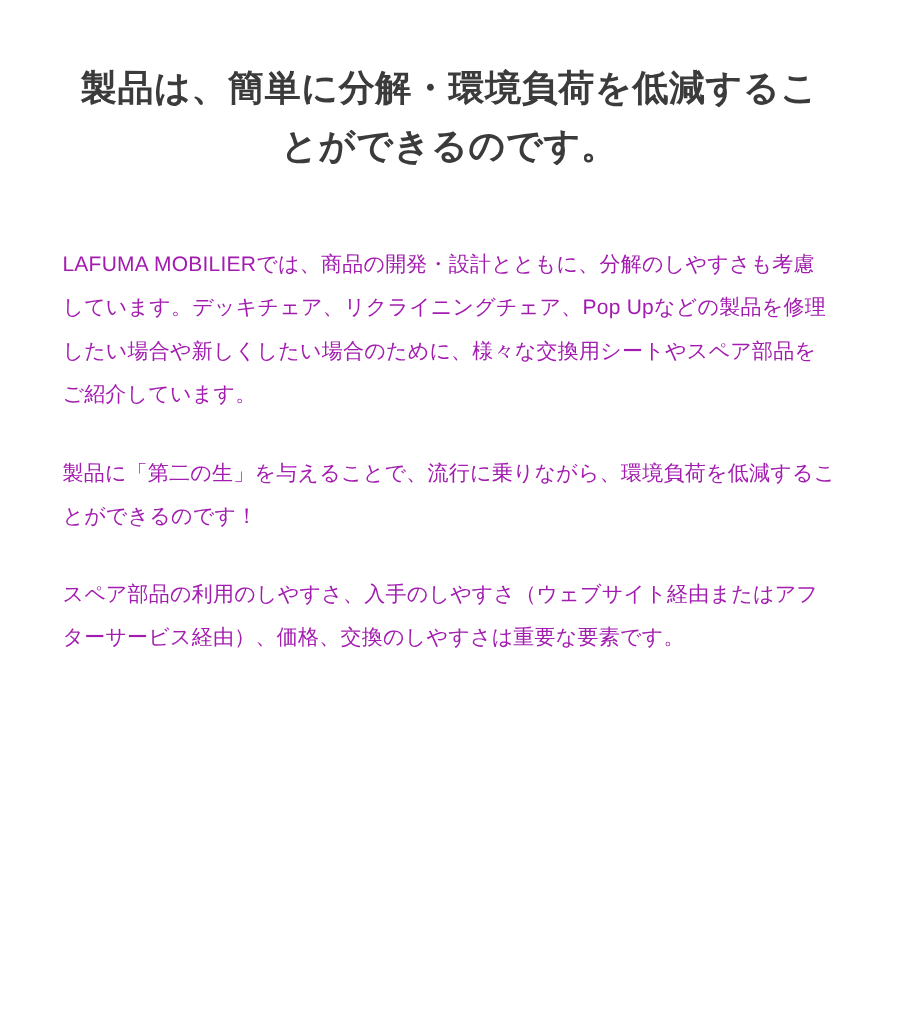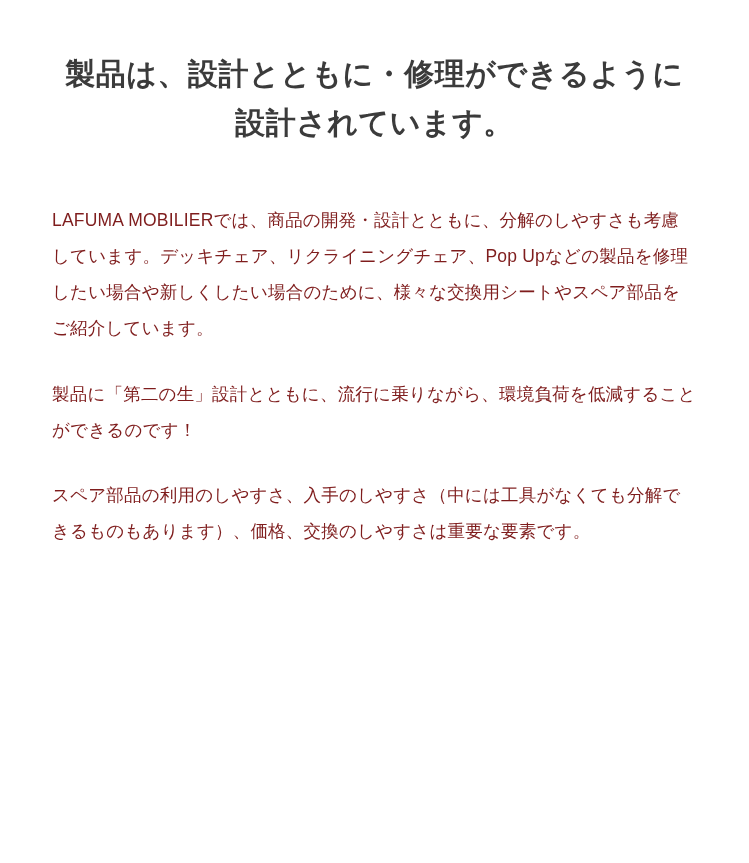--- a/index.html
+++ b/index.html
@@ -27,36 +27,36 @@
     font-weight: 700;
     color: #3b3b3b;
     text-align: center;
     letter-spacing: 0.5px;
     margin: 0 0 56px 0;
     padding: 0 4px;
   }
   .body-block {
     font-size: 17.5px;
     line-height: 2.05;
-    color: #7f1d1d;
+    color: #a21caf;
     letter-spacing: 0.2px;
     margin: 0 0 30px 0;
     text-align: left;
   }
   .body-block:last-child {
     margin-bottom: 0;
   }
 </style>
 </head>
 <body>
 
 <div class="page">
 
-  <h1 class="headline">製品は、設計とともに・修理ができるように設計されています。</h1>
+  <h1 class="headline">製品は、簡単に分解・環境負荷を低減することができるのです。</h1>
 
   <p class="body-block">LAFUMA MOBILIERでは、商品の開発・設計とともに、分解のしやすさも考慮しています。デッキチェア、リクライニングチェア、Pop Upなどの製品を修理したい場合や新しくしたい場合のために、様々な交換用シートやスペア部品をご紹介しています。</p>
 
-  <p class="body-block">製品に「第二の生」設計とともに、流行に乗りながら、環境負荷を低減することができるのです！</p>
+  <p class="body-block">製品に「第二の生」を与えることで、流行に乗りながら、環境負荷を低減することができるのです！</p>
 
-  <p class="body-block">スペア部品の利用のしやすさ、入手のしやすさ（中には工具がなくても分解できるものもあります）、価格、交換のしやすさは重要な要素です。</p>
+  <p class="body-block">スペア部品の利用のしやすさ、入手のしやすさ（ウェブサイト経由またはアフターサービス経由）、価格、交換のしやすさは重要な要素です。</p>
 
 
 </div>
 
 </body></html>

